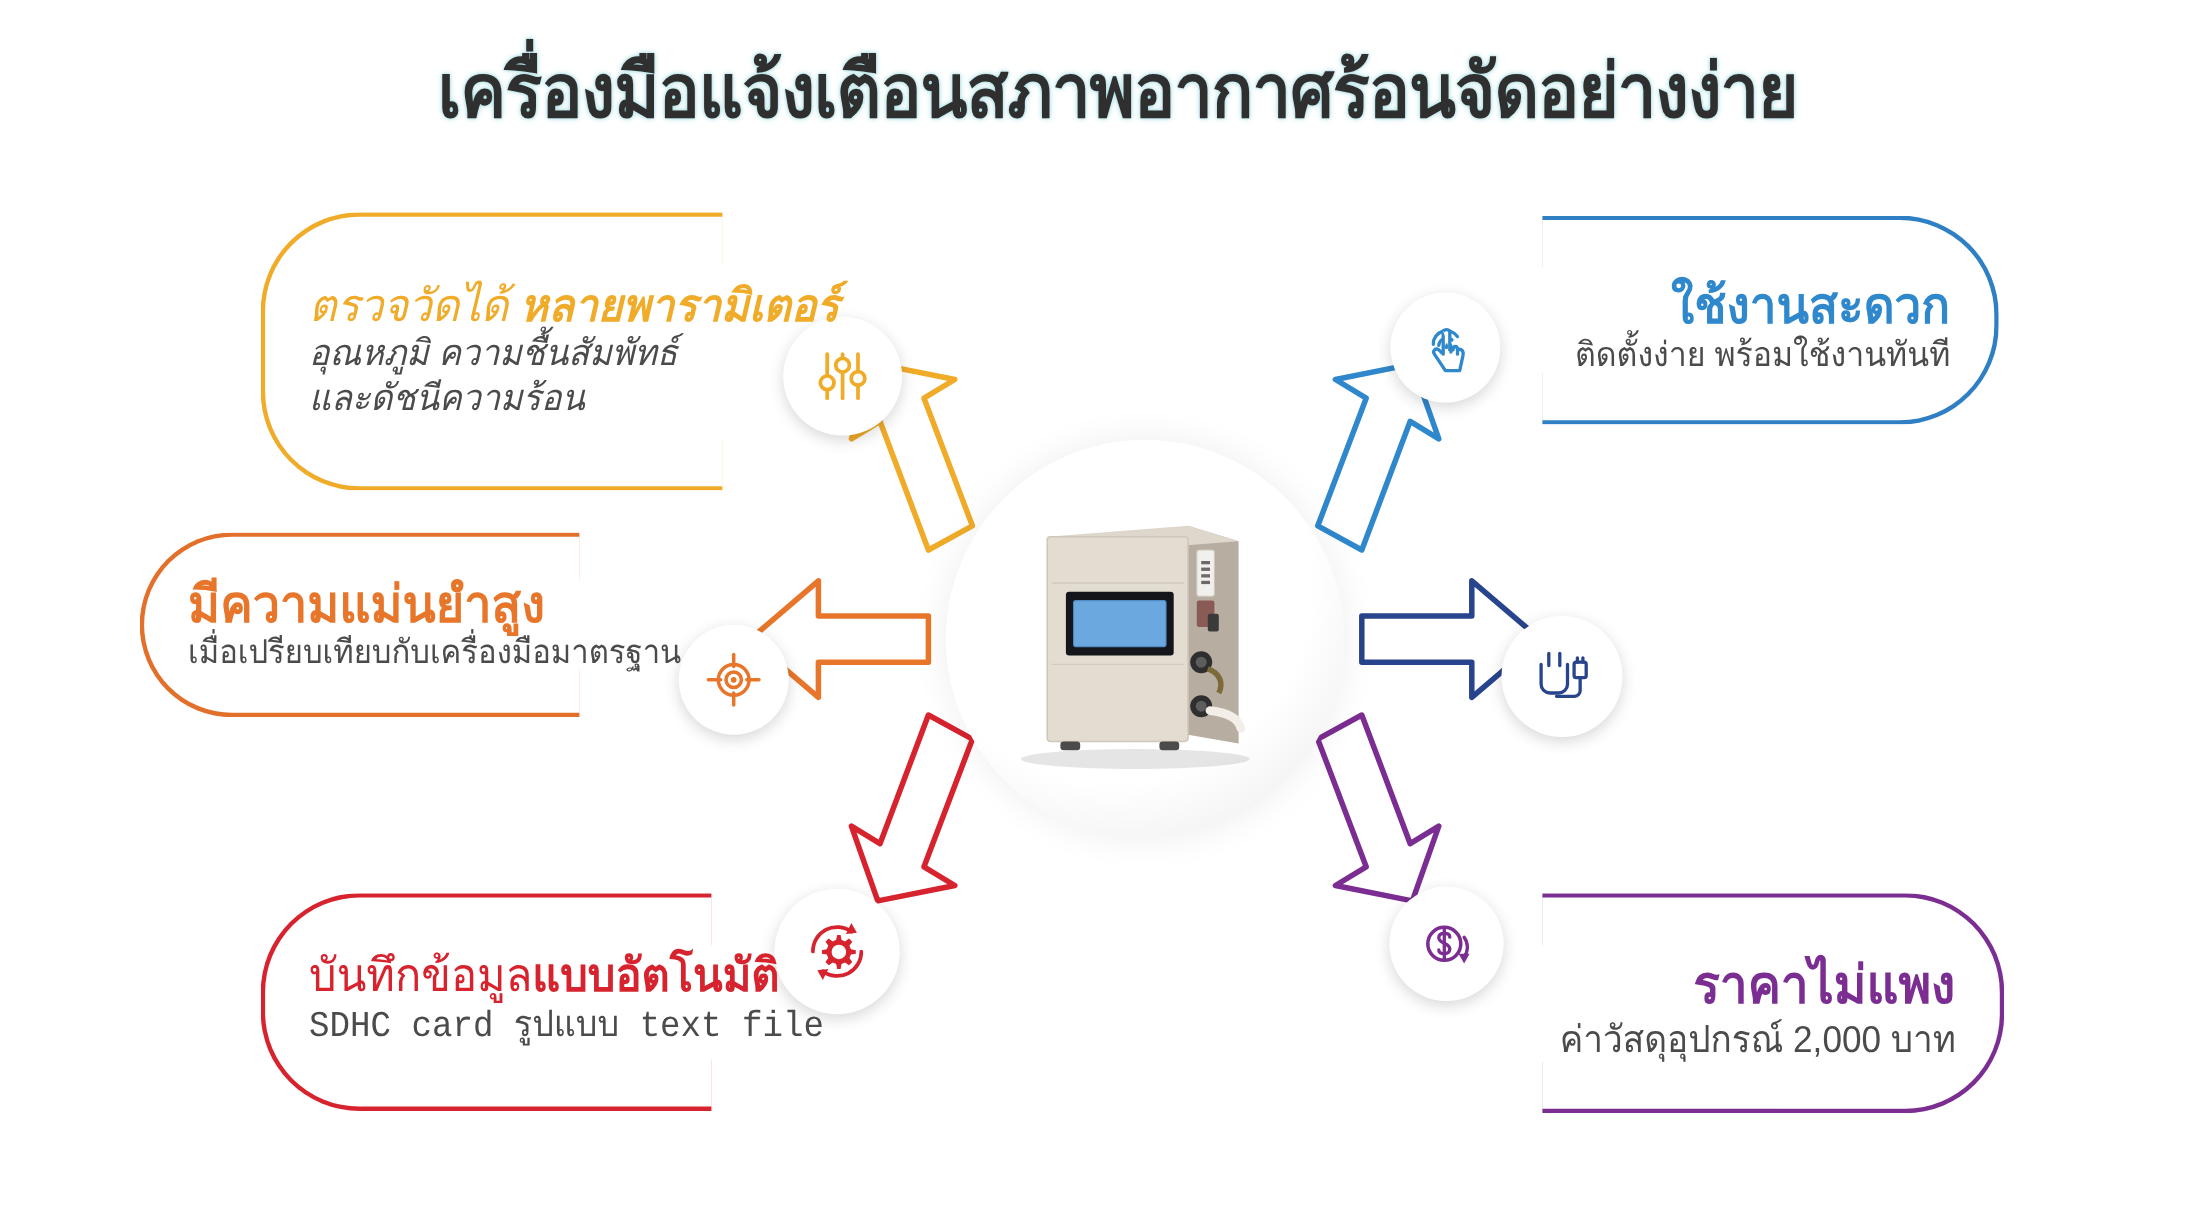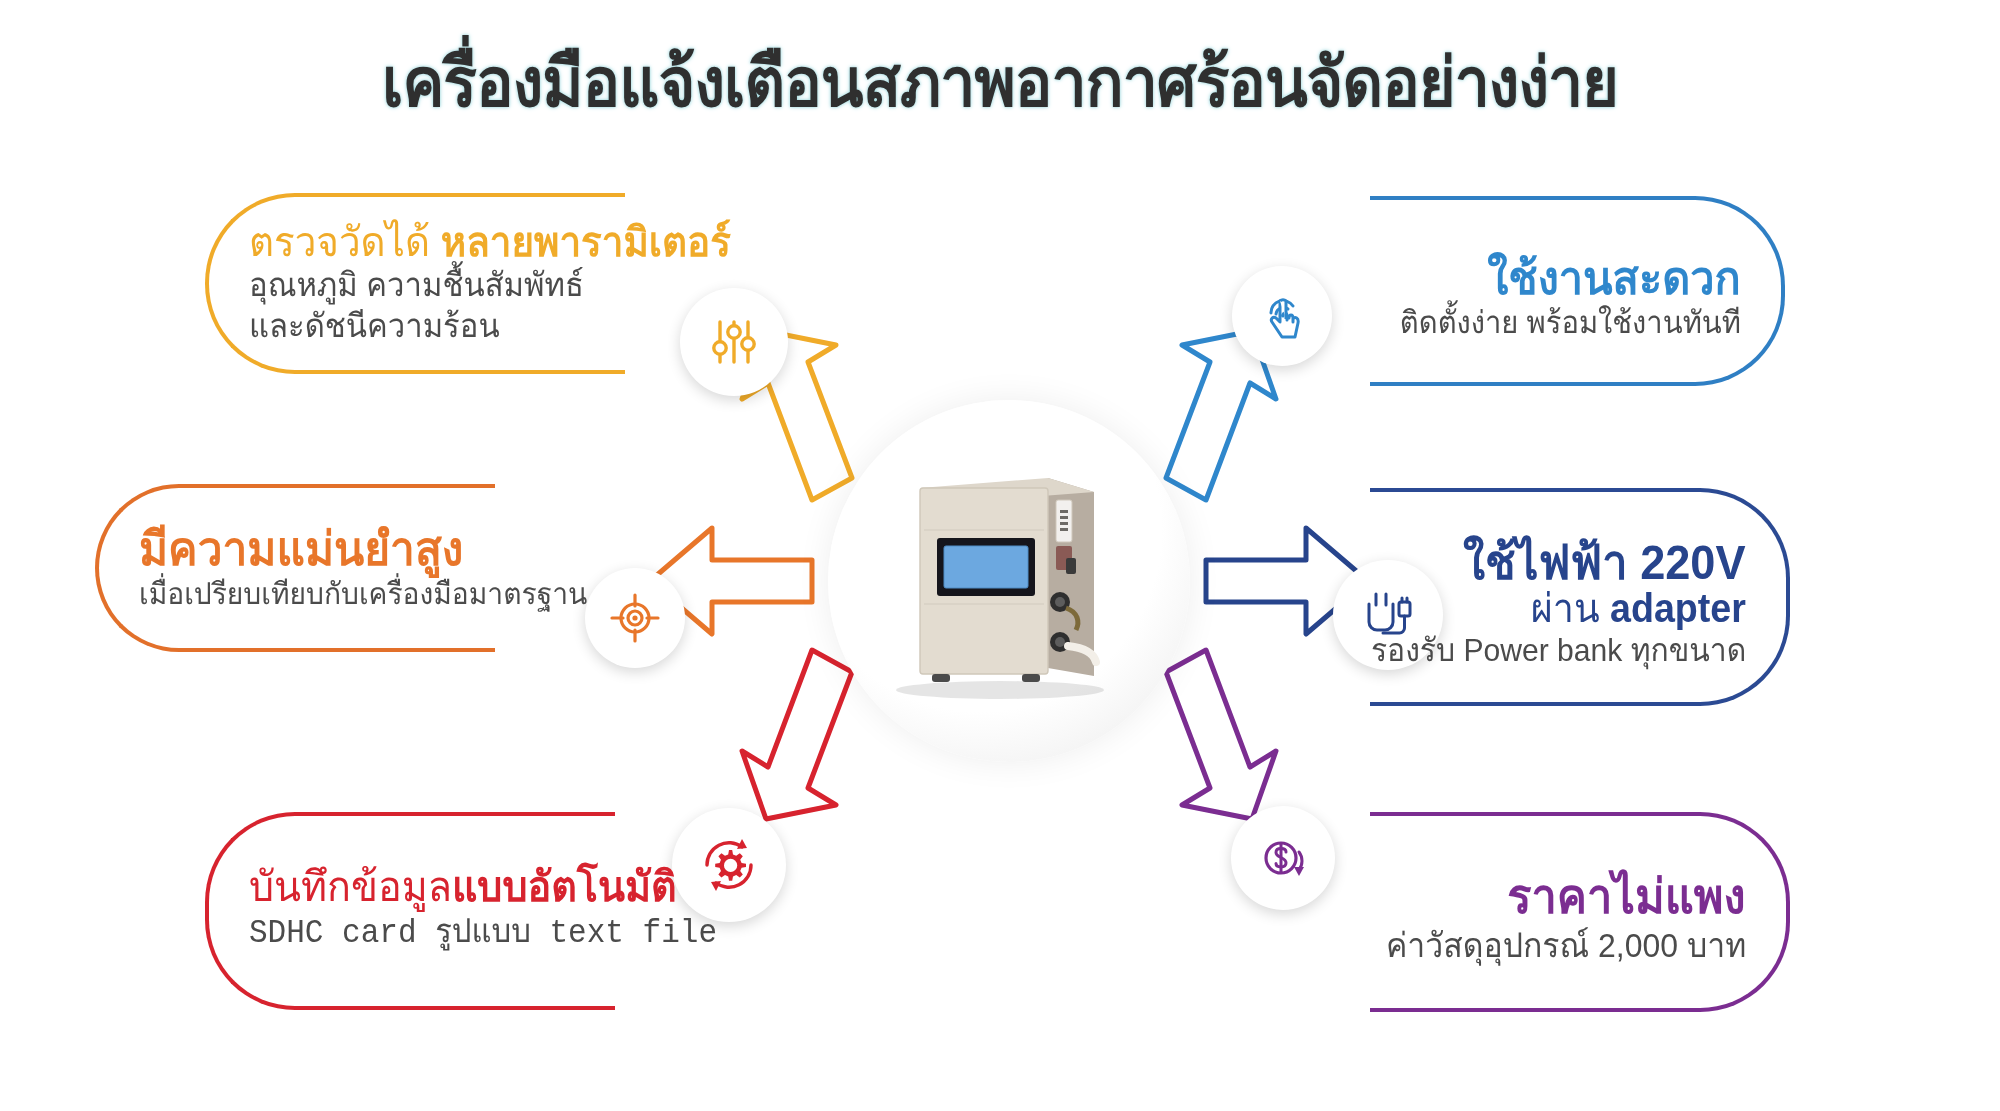--- a/index.html
+++ b/index.html
@@ -2,21 +2,21 @@
 <html><head>
 <meta charset="utf-8">
 <style>
   html,body{margin:0;padding:0;}
   body{
     width:2000px;height:1111px;
     background:#ffffff;
     font-family:"Liberation Sans","DejaVu Sans",sans-serif;
     overflow:hidden;position:relative;
   }
-  .stage{position:absolute;inset:0;}
+  .stage{position:absolute;inset:0;margin-left:32px;}
 
   
   .title{
     position:absolute;left:0;right:0;top:28px;
     text-align:center;
     font-size:68px;
     font-weight:bold;
     letter-spacing:-1px;
     color:#2f2f2f;
     text-shadow:0 0 3px #9fd8dd, 0 0 6px #bfe6ea;
@@ -64,21 +64,21 @@
     color:#4b4b4b;
     line-height:1.12;
     white-space:nowrap;
     transform:scaleX(0.94);
     margin-top:4px;
   }
   .card.left .sub{transform-origin:left center;}
   .card.right .sub{transform-origin:right center;}
 
   
-  #card-params{left:205px;top:193px;width:420px;height:181px;color:#f0ab29;}
+  #card-params{left:205px;top:193px;width:420px;height:253px;color:#f0ab29;font-style:italic;}
   #card-params .headline{font-size:41px;color:#f0ab29;}
   #card-params .sub{font-size:33px;white-space:normal;}
 
   #card-accuracy{left:95px;top:484px;width:400px;height:168px;color:#e2702a;}
   #card-accuracy .headline{font-size:47px;color:#e8762a;font-weight:bold;}
   #card-accuracy .sub{font-size:30px;}
 
   #card-logging{left:205px;top:812px;width:410px;height:198px;color:#d7232e;font-family:Liberation Mono, monospace;}
   #card-logging .headline{font-size:42px;color:#d7232e;}
   #card-logging .sub{font-size:33px;}
@@ -317,31 +317,20 @@
   </div>
 
   <div class="card right" id="card-easy">
     <div class="bracket"></div>
     <div class="inner">
       <div class="headline">ใช้งานสะดวก</div>
       <div class="sub">ติดตั้งง่าย พร้อมใช้งานทันที</div>
     </div>
   </div>
 
-  <div class="card right" id="card-power">
-    <div class="bracket"></div>
-    <div class="inner">
-      <div class="headline">ใช้ไฟฟ้า 220V</div>
-      <div class="headline l2">
-        <span class="hl-light">ผ่าน</span>
-        <span class="hl-bold">adapter</span>
-      </div>
-      <div class="sub">รองรับ Power bank ทุกขนาด</div>
-    </div>
-  </div>
 
   <div class="card right" id="card-price">
     <div class="bracket"></div>
     <div class="inner">
       <div class="headline">ราคาไม่แพง</div>
       <div class="sub">ค่าวัสดุอุปกรณ์ 2,000 บาท</div>
     </div>
   </div>
 
 </div>

